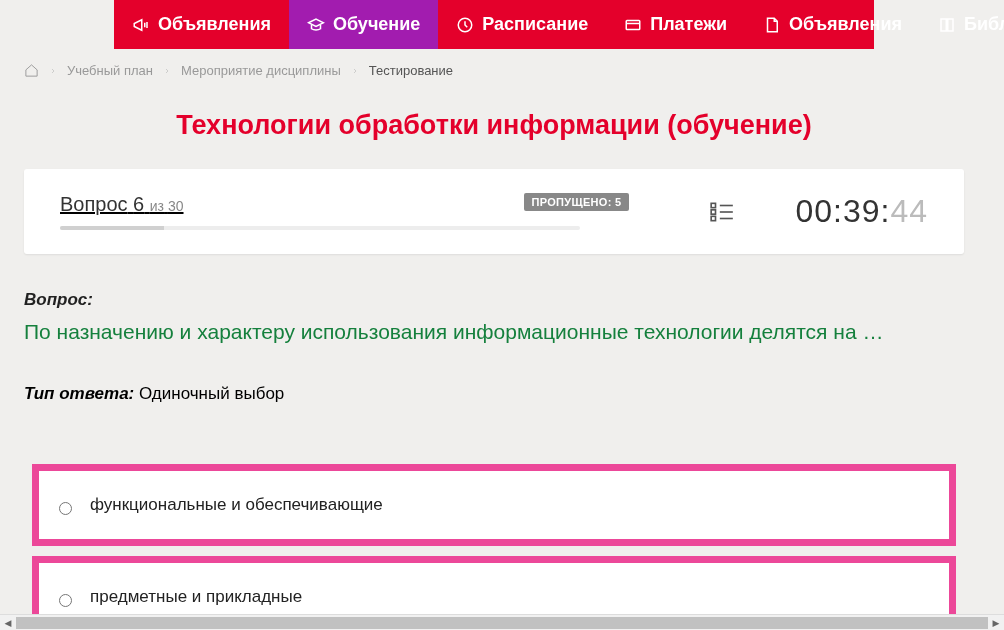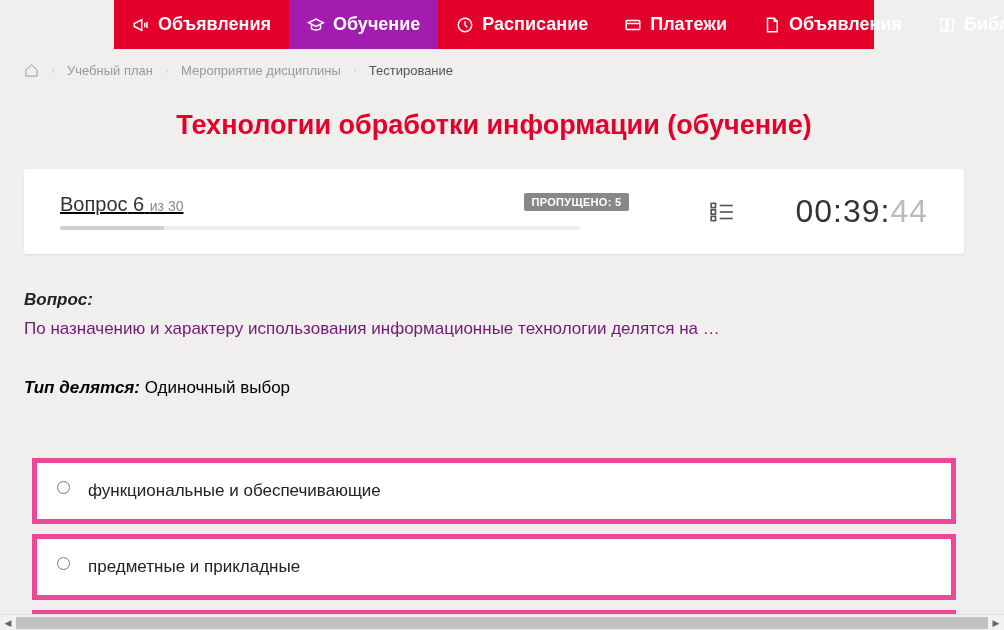--- a/index.html
+++ b/index.html
@@ -202,42 +202,42 @@
       margin: 36px auto 0;
     }
     .q-head {
       font-size: 17px;
       font-weight: 700;
       font-style: italic;
       color: #222;
       margin-bottom: 6px;
     }
     .q-text {
-      font-size: 17px;
-      color: #701a75;
+      font-size: 21px;
+      color: #15803d;
       line-height: 1.5;
     }
     .ans-type {
       font-size: 17px;
       margin-top: 36px;
     }
     .ans-type .lbl {
       font-weight: 700;
       font-style: italic;
     }
     .answers {
       margin-top: 60px;
       padding: 0 8px;
     }
     .answer {
-      border: 5px solid #ec4899;
+      border: 7px solid #ec4899;
       background: #fff;
-      padding: 18px 20px;
-      display: flex;
-      align-items: flex-start;
+      padding: 24px 20px;
+      display: flex;
+      align-items: flex-end;
       gap: 18px;
       margin-bottom: 10px;
       cursor: pointer;
     }
     .answer input[type="radio"] {
       width: 13px;
       height: 13px;
     }
     .answer .txt {
       font-size: 17px;
@@ -338,21 +338,21 @@
   </svg>
   <div class="timer">
     <span>00:39:</span><span class="ms">44</span>
   </div>
 </div>
 
 <div class="content">
   <div class="q-head">Вопрос:</div>
   <div class="q-text">По назначению и характеру использования информационные технологии делятся на …</div>
   <div class="ans-type">
-    <span class="lbl">Тип делятся:</span>
+    <span class="lbl">Тип ответа:</span>
     <span>Одиночный выбор</span>
   </div>
 
   <div class="answers">
     <label class="answer">
       <input type="radio" name="ans" style="">
       <span class="txt">функциональные и обеспечивающие</span>
     </label>
     <label class="answer">
       <input type="radio" name="ans" style="">

